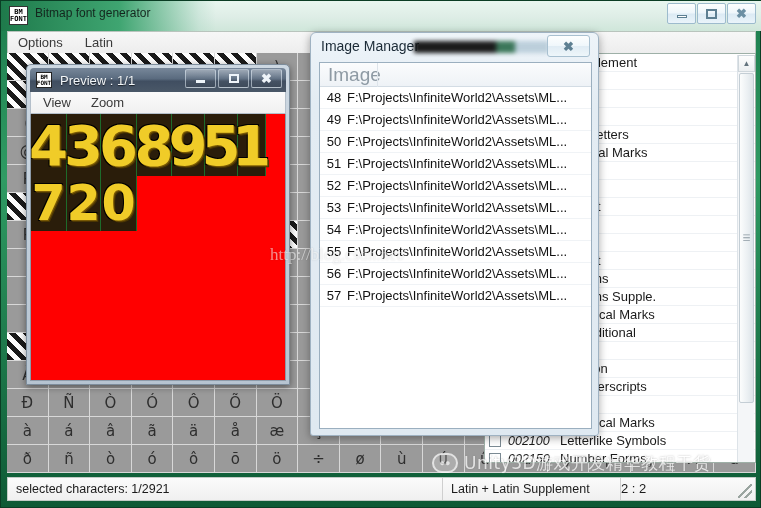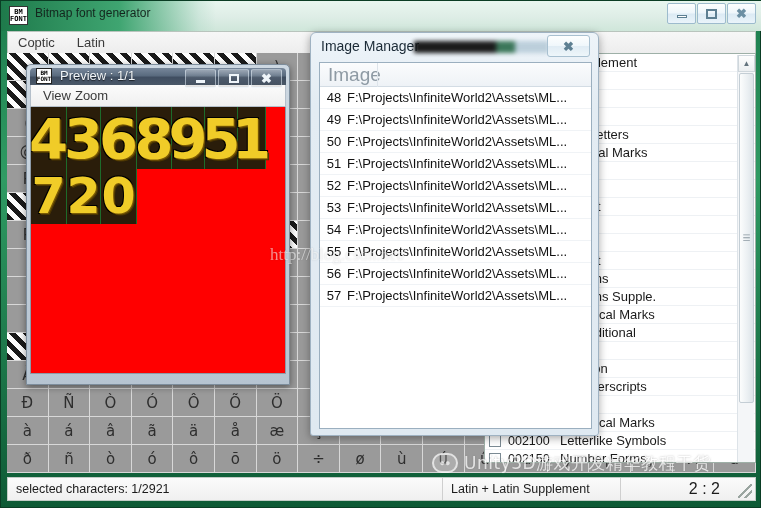--- a/index.html
+++ b/index.html
@@ -86,22 +86,22 @@
     display:flex; align-items:center;
   }
   #status-selected { padding-left:8px; font-size:12.5px; color:#1b1b1b; }
   #status-block {
     position:absolute; left:434px; top:0; height:22px; line-height:22px;
     padding-left:8px; font-size:12.5px; color:#1b1b1b;
     border-left:1px solid #cfcfcf; width:176px;
   }
   #status-coords {
     position:absolute; left:612px; top:0; height:22px; line-height:22px;
-    font-size:16px; color:#1b1b1b;
-    border-left:1px solid #cfcfcf; width:100px;text-align:right;
+    font-size:13px; color:#1b1b1b;
+    border-left:1px solid #cfcfcf; width:100px;
   }
   #resize-grip {
     position:absolute; right:3px; bottom:2px; width:14px; height:14px;
     background:
       linear-gradient(135deg, transparent 0 45%, #9aa5a0 45% 55%, transparent 55% 100%),
       linear-gradient(135deg, transparent 0 70%, #9aa5a0 70% 80%, transparent 80% 100%);
   }
 
   
   #block-panel {
@@ -110,21 +110,21 @@
   }
   .block-row {
     height:18px; display:flex; align-items:center;
     border-bottom:1px solid #eef1f4; padding-left:4px; font-size:13px; color:#1a1a1a;
     white-space:nowrap;
   }
   .block-cb {
     width:12px; height:12px; min-width:12px; background:#fff;
     border:1px solid #7b8a93; margin-right:7px;
   }
-  .block-code { width:52px; color:#1a1a1a; font-size:12.5px; }
+  .block-code { width:52px; color:#1a1a1a; font-size:12.5px;font-style:italic; }
   #block-scrollbar {
     position:absolute; right:1px; top:1px; width:17px; height:408px;
     background:#f4f6f8; border-left:1px solid #dde3e8;
   }
   .sb-arrow {
     width:17px; height:17px; background:linear-gradient(180deg,#fdfdfd,#eceff1);
     border:1px solid #cfd7dc; display:flex; align-items:center; justify-content:center;
     font-size:8px; color:#63737d;
   }
   #sb-thumb {
@@ -137,25 +137,25 @@
 
   
   #preview-window {
     position:absolute; left:26px; top:64px; width:264px; height:321px;
     background: linear-gradient(180deg,#cdd8e2 0%, #b6c4d1 100%);
     border:1px solid #7d8d9c; border-radius:5px 5px 0 0;
     box-shadow: 0 2px 7px rgba(0,0,0,0.45);
     padding:3px;
   }
   #preview-titlebar {
-    height:17px; position:relative;
+    height:24px; position:relative;
     background: linear-gradient(180deg,#6f7f90 0%, #56657a 45%, #44soup 46%, #3d4a5c 100%);
     background: linear-gradient(180deg,#77879a 0%, #5a6b7f 45%, #404e61 55%, #4a5868 100%);
     border-radius:4px 4px 0 0;
-    display:flex; 
+    display:flex; align-items:center;
   }
   #preview-title-icon {
     width:16px; height:16px; margin-left:6px; background:#ffffff; border:1px solid #222;
     display:flex; flex-direction:column; align-items:center; justify-content:center;
     font-size:6px; line-height:6px; font-weight:bold; color:#000;
     font-family:"DejaVu Sans Mono", monospace;
   }
   #preview-title-text {
     margin-left:8px; font-size:13px; color:#f2f6f9;
     text-shadow:0 1px 1px rgba(0,0,0,0.6);
@@ -166,21 +166,21 @@
     background: linear-gradient(180deg,rgba(255,255,255,0.30),rgba(255,255,255,0.06) 50%,rgba(0,0,0,0.10));
     border:1px solid rgba(230,240,250,0.55); border-radius:2px;
     display:flex; align-items:center; justify-content:center; color:#eef4f9;
   }
   .pv-glyph-min { width:9px; height:3px; background:#eef4f9; margin-top:6px; }
   .pv-glyph-max { width:10px; height:9px; border:2px solid #eef4f9; }
   .pv-glyph-close { font-size:13px; font-weight:bold; line-height:1; }
   #preview-menubar {
     height:22px; background:linear-gradient(180deg,#fbfbfb,#f0f0f0);
     border:1px solid #b4bfca; border-top:none;
-    display:flex; align-items:center; padding-left:12px; gap:4px;
+    display:flex; align-items:center; padding-left:12px; gap:20px;
   }
   .pv-menu { font-size:13px; color:#3a3a3a; }
   #preview-canvas {
     position:relative; width:256px; height:267px; background:#ff0000;
     border:1px solid #8d9aa8; border-top:none; overflow:hidden;
   }
   .glyph-row { display:flex; }
   .glyph-cell {
     position:relative; background:#2a1d0a; border-right:1px solid #1d6b2a;
     display:flex; align-items:center; justify-content:center;
@@ -275,21 +275,21 @@
       <div class="winbtn">
         <span class="glyph-max"></span>
       </div>
       <div class="winbtn">
         <span class="glyph-close">✖</span>
       </div>
     </div>
   </div>
 
   <div id="app-menubar">
-    <div class="menu-item">Coptic</div>
+    <div class="menu-item">Options</div>
     <div class="menu-item">Latin</div>
   </div>
 
   <div id="char-grid">
       <div class="char-row">
         <div class="char-cell ctrl"></div>
         <div class="char-cell ctrl"></div>
         <div class="char-cell ctrl"></div>
         <div class="char-cell ctrl"></div>
         <div class="char-cell ctrl"></div>

